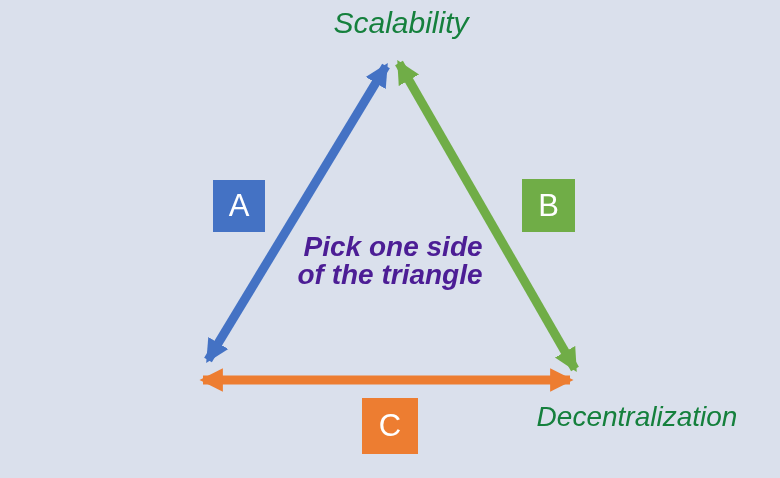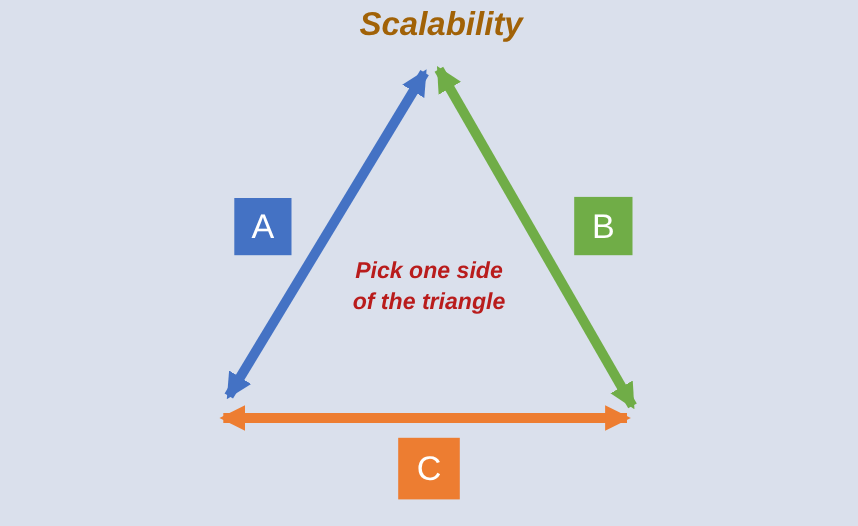--- a/index.html
+++ b/index.html
@@ -12,38 +12,38 @@
     font-family: "Liberation Sans", sans-serif;
   }
   .arrow-layer {
     position: absolute;
     left: 0; top: 0;
     width: 780px; height: 478px;
   }
   .vertex-label {
     position: absolute;
     transform: translateX(-50%);
-    font-weight: bold;
+    font-weight: normal;
     font-style: italic;
-    color: #a16207;
+    color: #15803d;
     white-space: nowrap;
   }
   .vertex-top    { left: 401px; top: 6px;  font-size: 30px; }
   .vertex-left   { left: 145px; top: 401px; font-size: 28px; }
   .vertex-right  { left: 637px; top: 401px; font-size: 28px; }
   .center-note {
     position: absolute;
     left: 390px; top: 233px;
     transform: translateX(-50%);
-    text-align: center;
+    text-align: right;
     font-weight: bold;
     font-style: italic;
-    font-size: 21px;
+    font-size: 28px;
     line-height: 28px;
-    color: #b91c1c;
+    color: #4c1d95;
     white-space: nowrap;
   }
   .edge-box {
     position: absolute;
     display: flex;
     align-items: center;
     justify-content: center;
     color: #ffffff;
     font-size: 31px;
     font-weight: 400;
@@ -73,20 +73,21 @@
     <line x1="208" y1="360" x2="386" y2="66" stroke-width="9" marker-start="url(#head-a)" marker-end="url(#head-a)" stroke="#4472c4"></line>
 
     <line x1="399" y1="63" x2="575" y2="369" stroke-width="9" marker-start="url(#head-b)" marker-end="url(#head-b)" stroke="#70ad47"></line>
 
     <line x1="203" y1="380" x2="570" y2="380" stroke-width="9" marker-start="url(#head-c)" marker-end="url(#head-c)" stroke="#ed7d31"></line>
   </svg>
 
   <div class="vertex-label vertex-top">Scalability</div>
 
 
+  <div class="vertex-label vertex-right">Decentralization</div>
 
   <div class="center-note">
     <div>Pick one side</div>
     <div>of the triangle</div>
   </div>
 
   <div class="edge-box edge-box-a" style="background: rgb(68, 114, 196);">
     <span>A</span>
   </div>
 

